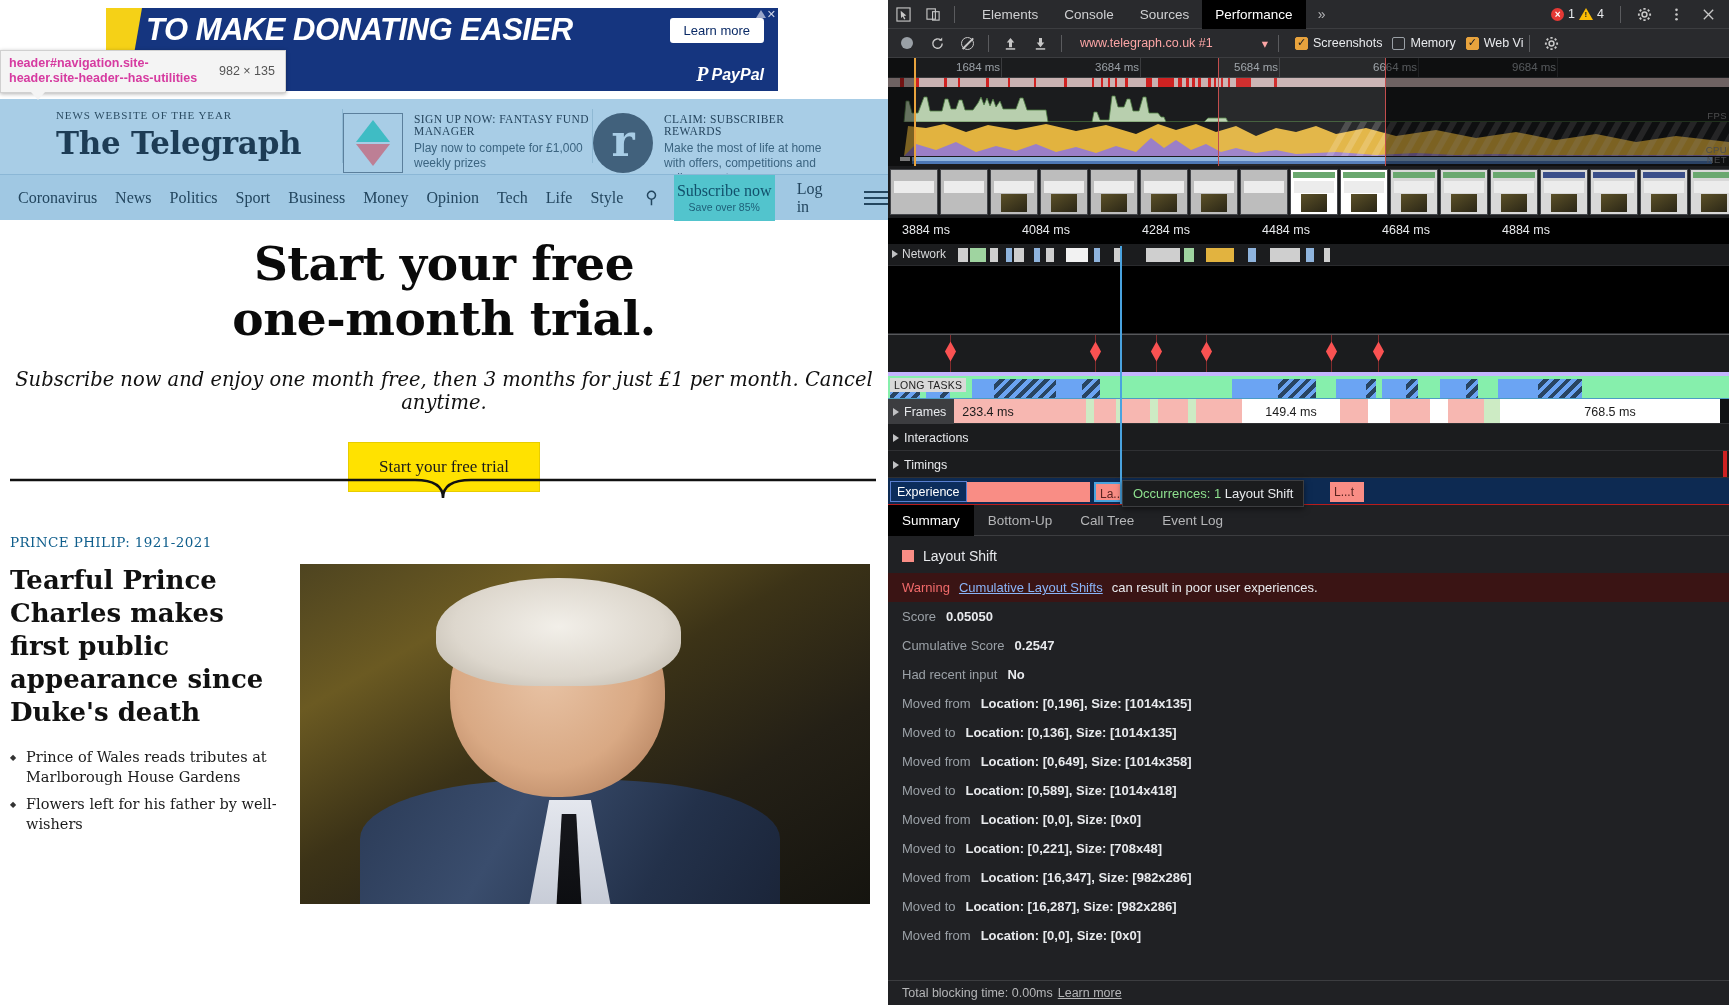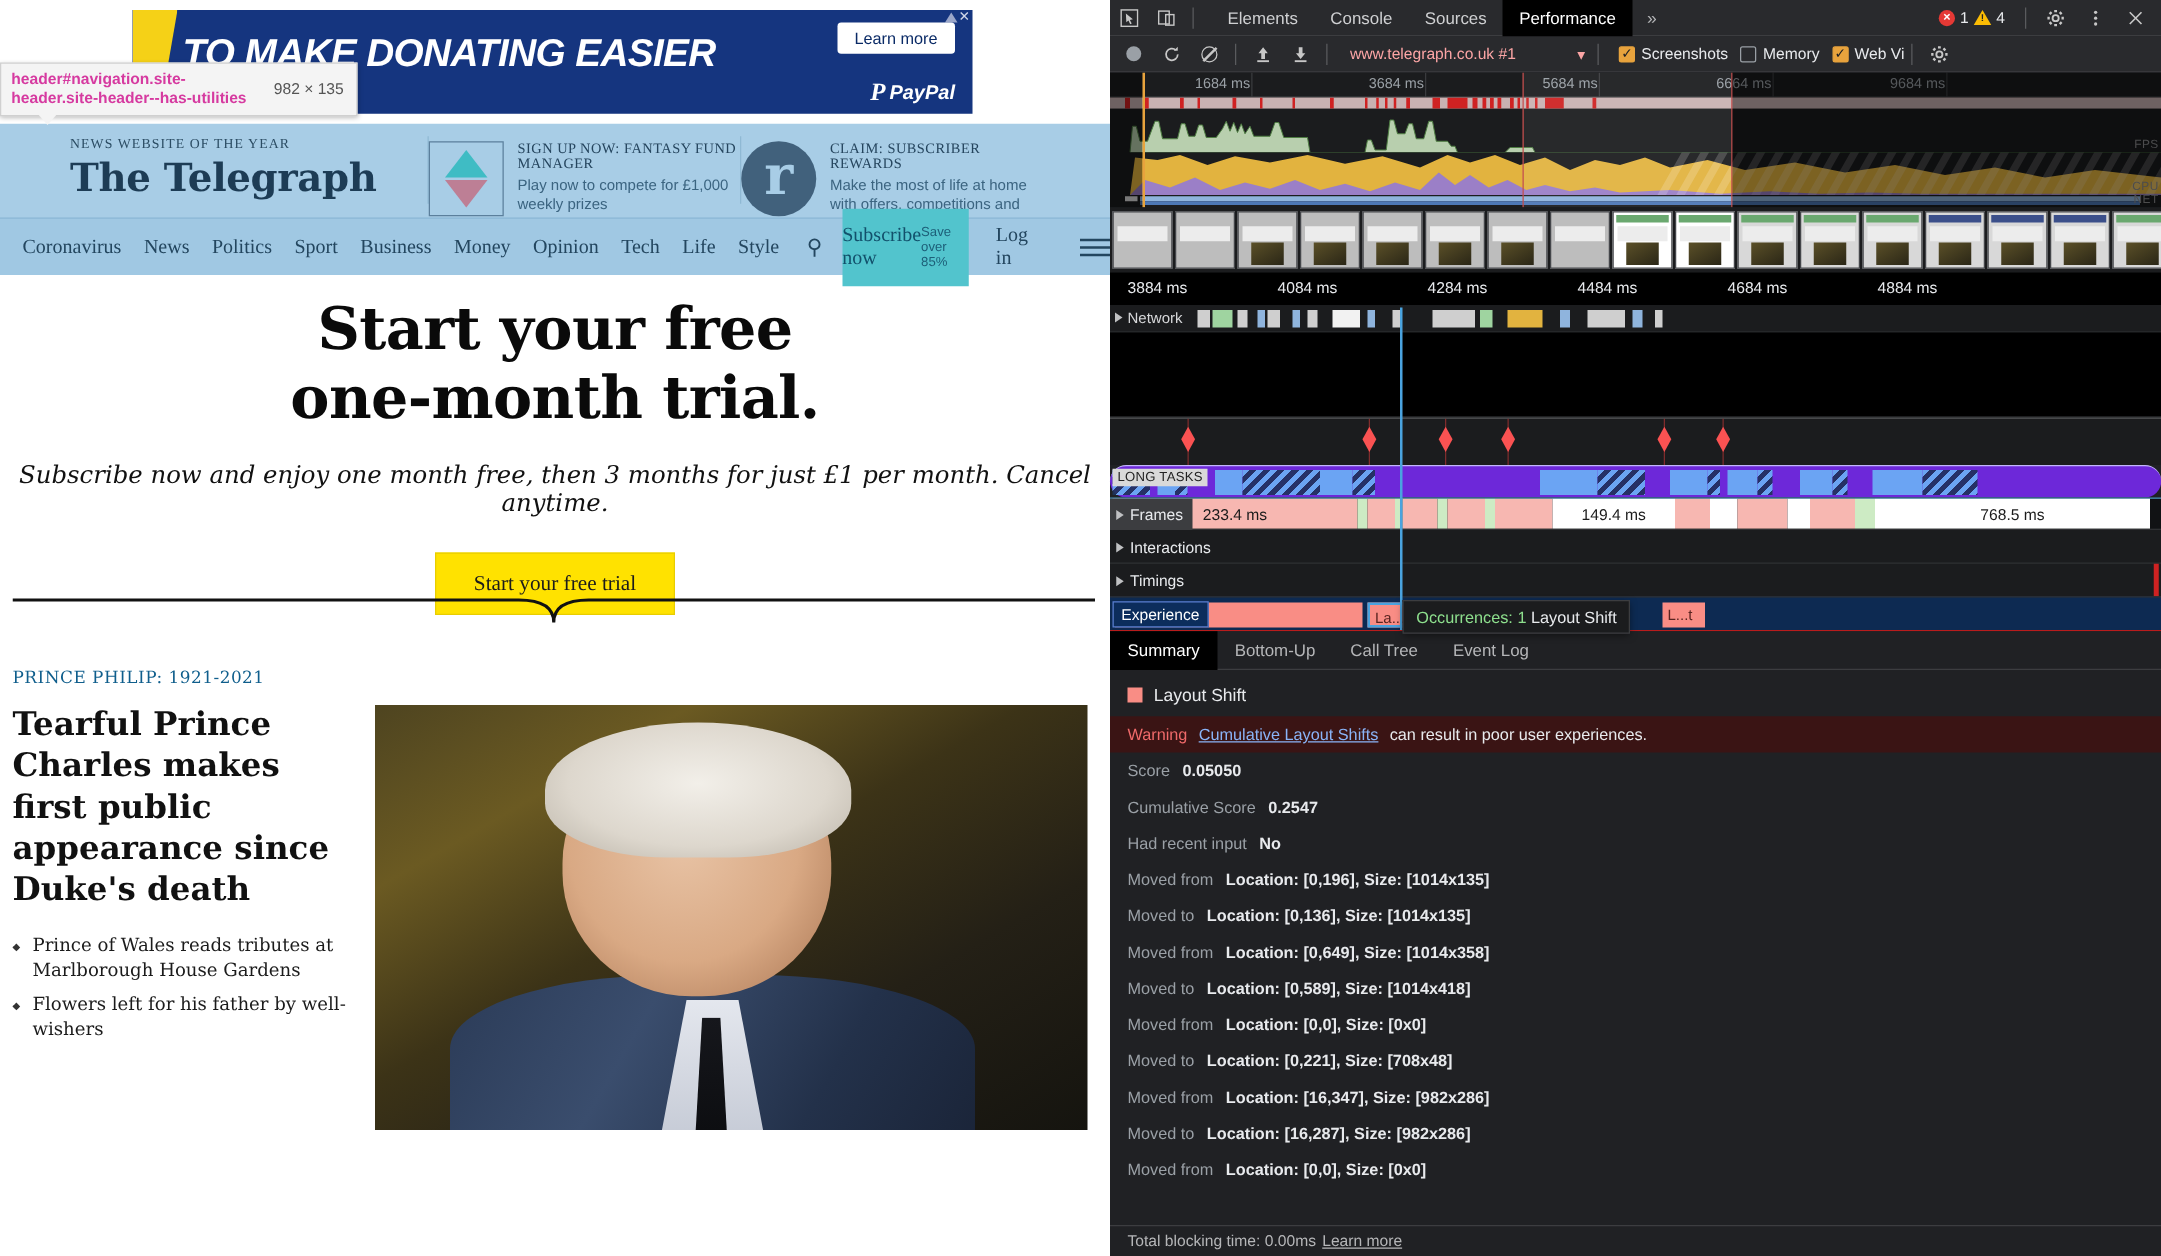--- a/index.html
+++ b/index.html
@@ -12,21 +12,21 @@
   .root { position: relative; width: 1729px; height: 1005px; }
 
   
   .page { position: absolute; left: 0; top: 0; width: 888px; height: 1005px; overflow: hidden; background: #fff; }
 
   
   .ad-banner { position: absolute; left: 106px; top: 8px; width: 672px; height: 83px;
     background: #15357f; overflow: hidden; }
   .ad-yellow { position: absolute; left: 0; top: 0; width: 36px; height: 83px; background: #f5d117;
     clip-path: polygon(0 0, 100% 0, 60% 100%, 0 100%); }
-  .ad-headline { position: absolute; left: 40px; top: 17px; font-family: "Liberation Sans", sans-serif;
+  .ad-headline { position: absolute; left: 40px; top: 4px; font-family: "Liberation Sans", sans-serif;
     font-weight: bold; font-style: italic; font-size: 31px; color: #fff; letter-spacing: -0.5px;
     white-space: nowrap; }
   .ad-choices { position: absolute; right: 2px; top: 1px; display: flex; align-items: center; gap: 1px;}
   .ad-choices .adtri { width: 0; height: 0; border-left: 5px solid transparent; border-right: 5px solid transparent;
      border-bottom: 8px solid #9aa6c9; }
   .ad-choices .adx { color: #cfd6e8; font-size: 11px; line-height: 10px;}
   .ad-learn { position: absolute; right: 14px; top: 10px; background: #ffffff; color: #0a2a66;
     font-size: 13px; padding: 5px 14px; border-radius: 3px; font-family: "Liberation Sans", sans-serif;}
   .ad-paypal { position: absolute; right: 14px; bottom: 5px; display: flex; align-items: center; gap: 3px; }
   .ad-pp-icon { font-weight: bold; font-style: italic; font-size: 20px; color: #fff; font-family: "Liberation Serif", serif;}
@@ -63,22 +63,22 @@
   .promo-txt { max-width: 178px; }
   .promo-ttl { font-family: "Liberation Serif", serif; font-size: 11.5px; letter-spacing: .4px; color: #25455e;}
   .promo-sub { font-family: "Liberation Sans", sans-serif; font-size: 12px; color: #3b6480; line-height: 15px; margin-top: 4px;}
   .promo-div { width: 1px; background: #8fb9d4; align-self: stretch; margin: 10px 0; }
 
   .tel-nav { position: absolute; left: 0; bottom: 0; width: 888px; height: 46px; background: #a0c8e3;
     border-top: 1px solid #8bb7d6; display: flex; align-items: center; }
   .tel-nav a { font-family: "Liberation Serif", serif; font-size: 16px; color: #23465f; margin-left: 18px;
     text-decoration: none; white-space: nowrap;}
   .nav-search { margin-left: 22px; font-size: 17px; color: #23465f; }
-  .subs-btn { margin-left: 16px; width: 136px; height: 62px; background: #52c4cd; color: #123f52;
-    display: flex; flex-direction: row; justify-content: center; align-items: center; }
+  .subs-btn { margin-left: 16px; width: 136px; height: 46px; background: #52c4cd; color: #123f52;
+    display: flex; flex-direction: column; justify-content: center; align-items: center; }
   .subs-btn .s1 { font-family: "Liberation Serif", serif; font-size: 16px; color: #12506b; }
   .subs-btn .s2 { font-size: 10.5px; color: #1d5f78; margin-top: 1px;}
   .login { margin-left: 22px; font-family: "Liberation Serif", serif; font-size: 16px; color: #23465f; }
   .burger { margin-left: 36px; display:flex; flex-direction: column; gap: 4px;}
   .burger i { display: block; width: 24px; height: 2px; background: #23465f; }
 
   
   .trial { position: absolute; left: 0; top: 220px; width: 888px; text-align: center; }
   .trial h1 { font-family: "DejaVu Serif", serif; font-size: 47px; line-height: 55px; color: #0a0a0a;
     font-weight: bold; margin-top: 16px; letter-spacing: -0.5px;}
@@ -189,21 +189,21 @@
      border-left: 6px solid #c0c1c3;}
 
   .blackgap { background: #000; }
 
   
   .marker-lane { position: relative; height: 38px; background: #1b1c1e; border-top: 1px solid #57585b;}
   .diamond { position: absolute; top: 11px; width: 11px; height: 11px; background: #fa5252;
      transform: rotate(45deg) skew(16deg,16deg); }
   .diamond-line { position: absolute; top: 0; width: 1px; height: 38px; background: #a33; opacity: .7;}
 
-  .longtasks { position: relative; height: 26px; background: #6d28d9; border-top: 1px solid #c4b5fd; border-radius: 13px;}
+  .longtasks { position: relative; height: 26px; background: #86efac; border-top: 4px solid #c4b5fd;}
   .lt-label { position: absolute; left: 2px; top: 2px; background: #d9d9d9; color: #222; font-size: 10.5px;
      padding: 1px 4px; z-index: 4; letter-spacing: .2px;}
   .lt-block { position: absolute; top: 3px; height: 20px; background: #6ba4f3; }
   .lt-hatch { position: absolute; top: 3px; height: 20px;
      background: repeating-linear-gradient(135deg,#6ba4f3 0 4px, rgba(30,50,90,.9) 4px 8px); }
 
   .frames-row { position: relative; height: 25px; background: #111214; border-top: 1px solid #4c9cc4;}
   .row-header { position: absolute; left: 0; top: 0; height: 25px; display: flex; align-items: center;
      gap: 5px; padding: 0 8px 0 5px; background: #3c3d40; z-index: 5; font-size: 12.5px; color: #e8eaed;}
   .fr-seg { position: absolute; top: 0; height: 25px; display: flex; align-items: center; justify-content: center;

